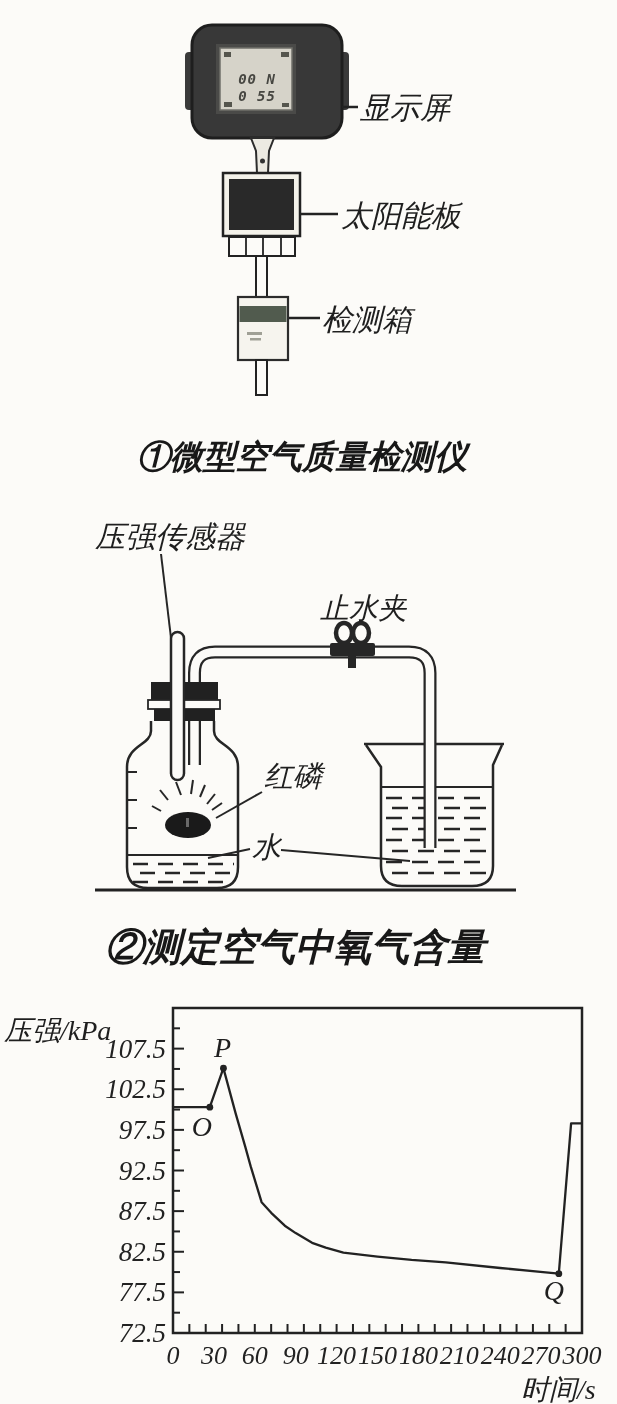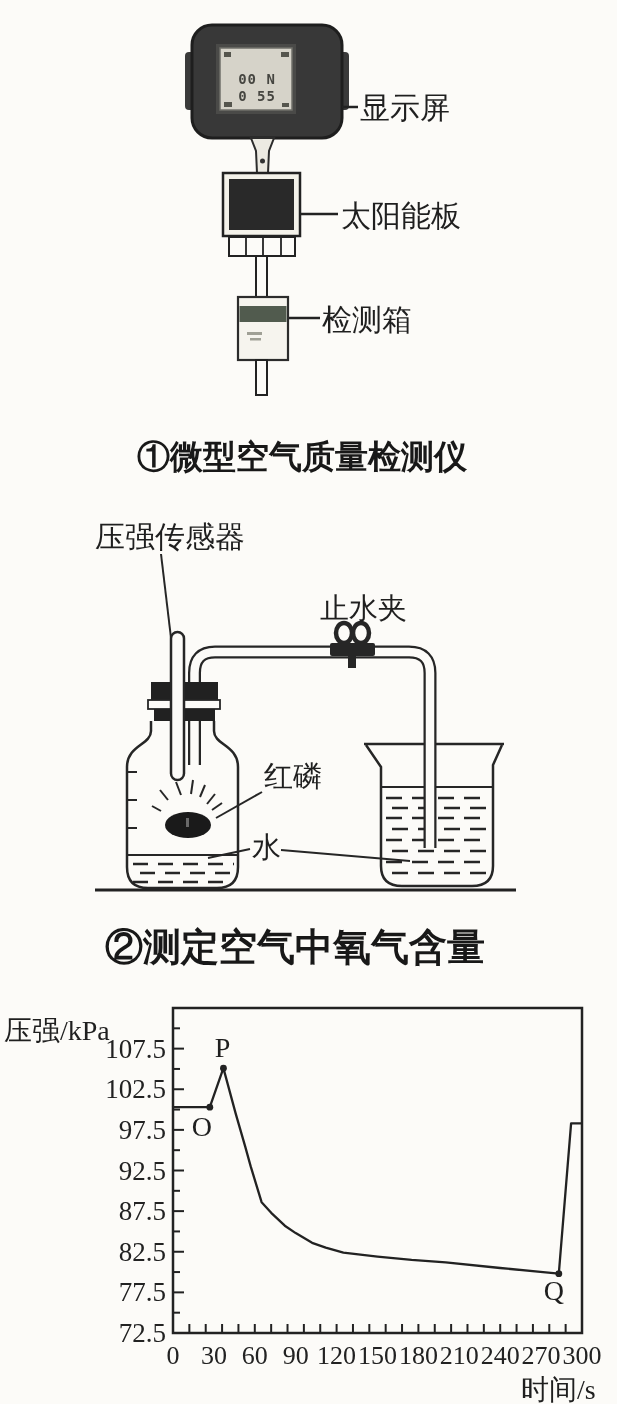--- a/index.html
+++ b/index.html
@@ -1,19 +1,20 @@
 <!DOCTYPE html>
 <html><head>
 <meta charset="utf-8">
 <style>
   html,body{margin:0;padding:0;background:#e9e9e6;}
   .page{
     position:relative;width:617px;height:1404px;margin:0 auto;
     background:#fcfbf8;overflow:hidden;
     font-family:"Liberation Serif","DejaVu Serif",serif;
+    font-style:italic;
   }
   svg{position:absolute;left:0;display:block;}
   #fig-svg{top:0;}
   #chart-svg{top:980px;}
   .lbl{font-family:"Liberation Serif","DejaVu Serif",serif;font-size:30px;fill:#1f1f1f;}
   .lbl-sm{font-family:"Liberation Serif","DejaVu Serif",serif;font-size:29px;fill:#1f1f1f;}
   .caption1{font-family:"Liberation Serif","DejaVu Serif",serif;font-size:33px;font-weight:bold;fill:#181818;}
   .caption2{font-family:"Liberation Serif","DejaVu Serif",serif;font-size:38px;font-weight:bold;fill:#181818;}
   .lcd{font-family:"DejaVu Sans Mono","Liberation Mono",monospace;font-size:14px;font-weight:bold;fill:#2e2e2a;opacity:.85;letter-spacing:1px;}
   .axis-title{font-family:"Liberation Serif","DejaVu Serif",serif;font-size:28px;fill:#1f1f1f;}

